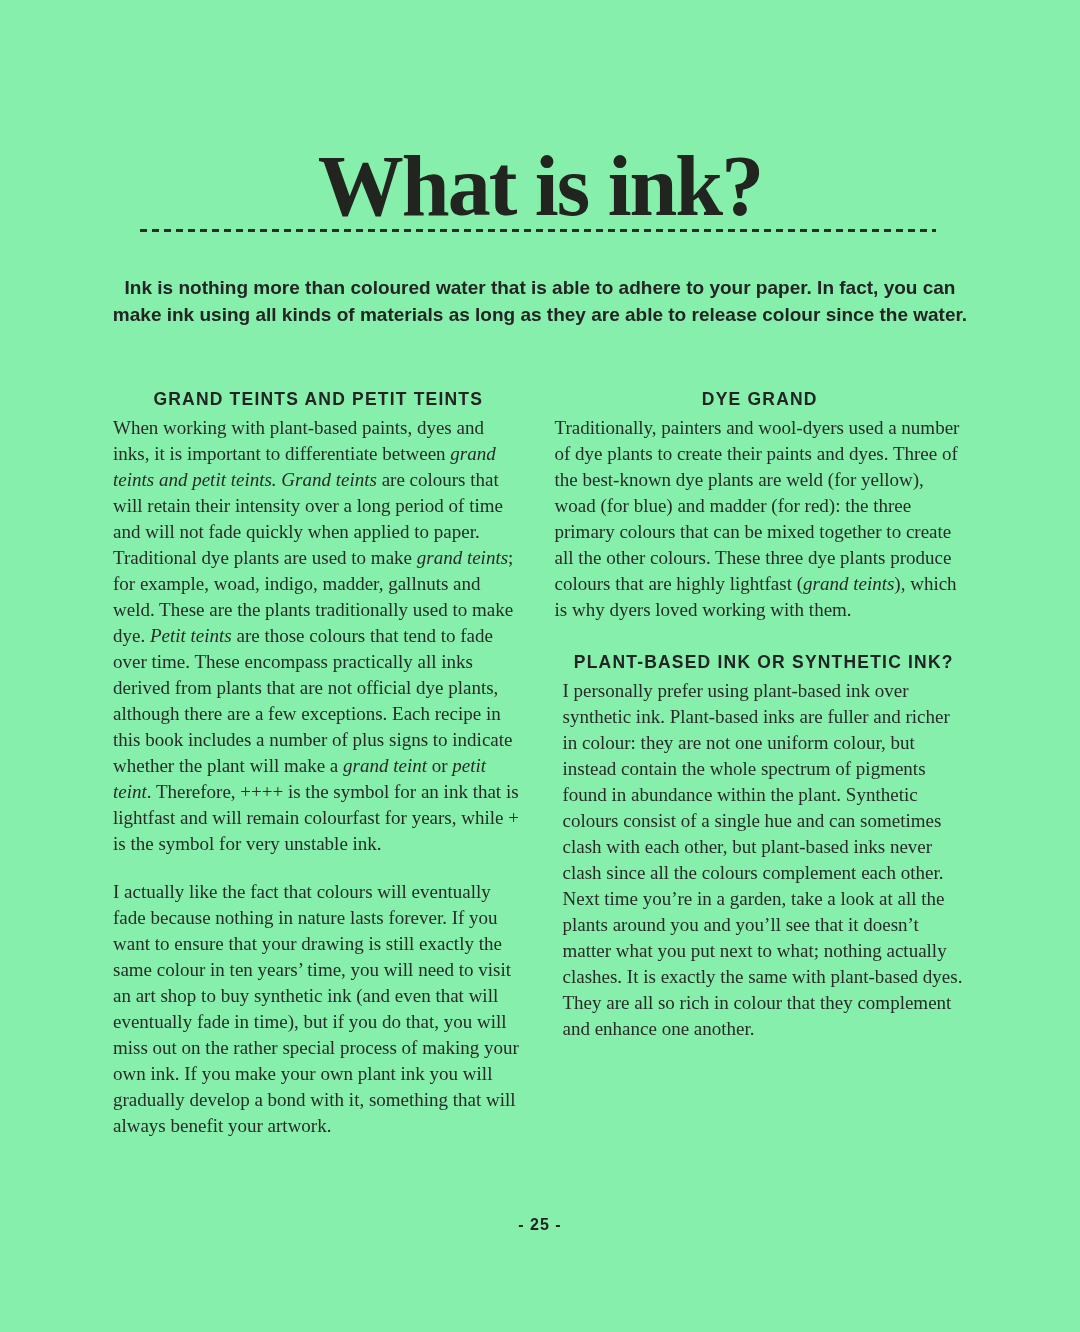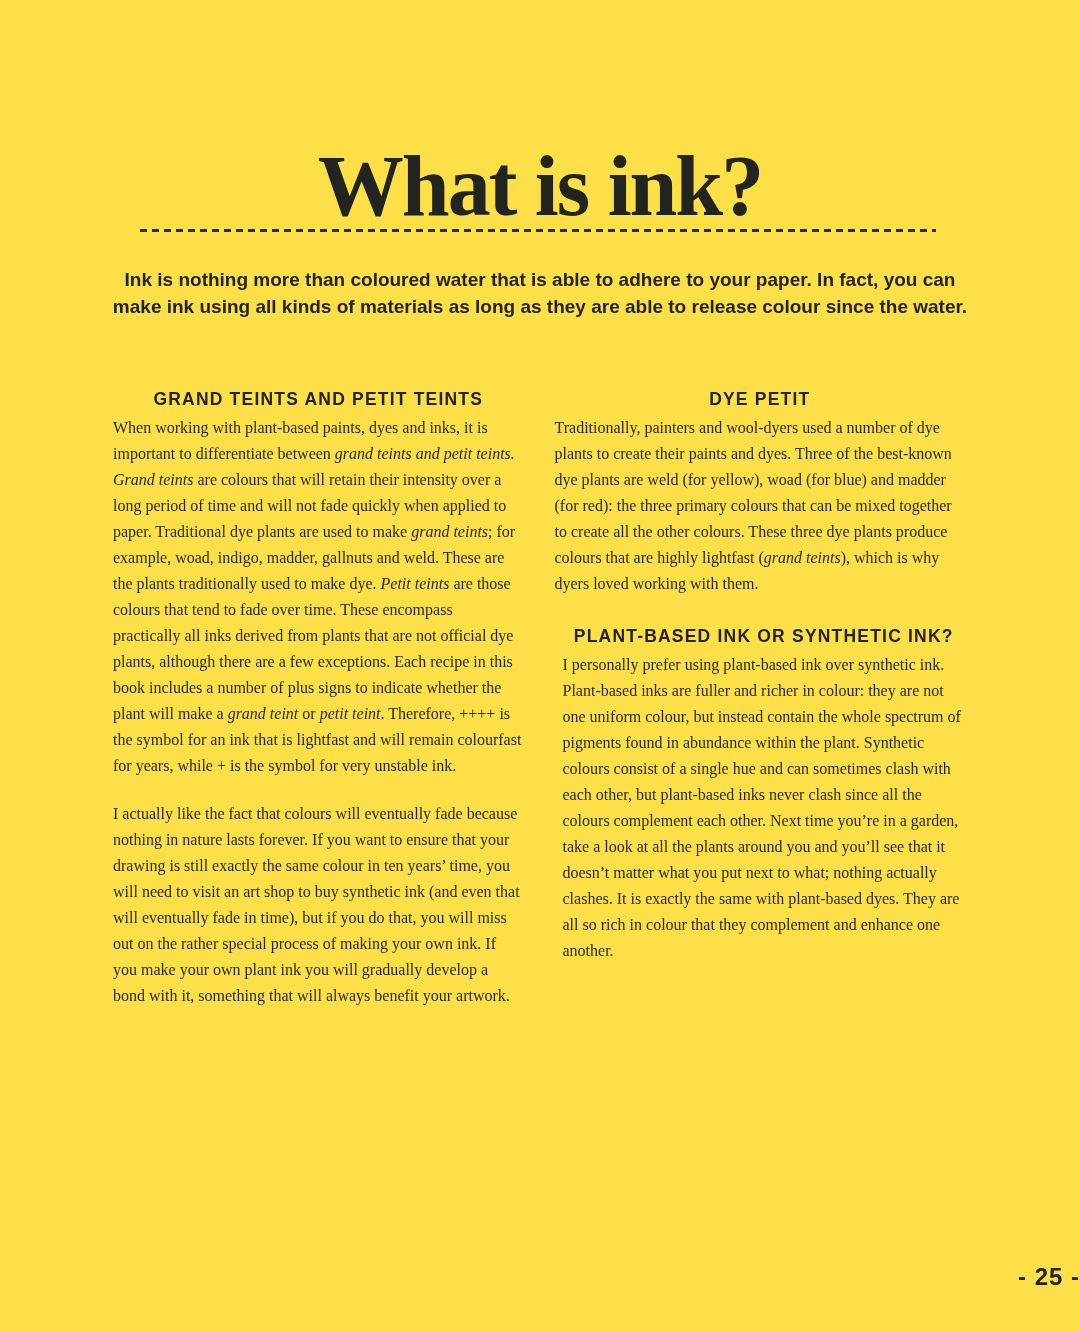--- a/index.html
+++ b/index.html
@@ -1,21 +1,21 @@
 <!DOCTYPE html>
 <html><head>
 <meta charset="utf-8">
 <style>
   * { margin: 0; padding: 0; box-sizing: border-box; }
   html, body { background: #ffffff; }
   .page {
     position: relative;
     width: 1080px;
     height: 1332px;
-    background: #fde047;
+    background: #86efac;
     font-family: "Liberation Serif", serif;
     color: #262723;
     overflow: hidden;
   }
   .title {
     position: absolute;
     top: 138px;
     left: 0;
     width: 100%;
     text-align: center;
@@ -29,21 +29,21 @@
   .dashed-rule {
     position: absolute;
     top: 229px;
     left: 140px;
     width: 796px;
     height: 3px;
     background: repeating-linear-gradient(90deg, #2b2d29 0px, #2b2d29 7px, transparent 7px, transparent 12px);
   }
   .intro {
     position: absolute;
-    top: 266px;
+    top: 274px;
     left: 0;
     width: 100%;
     text-align: center;
     font-family: "Liberation Sans", sans-serif;
     font-weight: 700;
     font-size: 19px;
     line-height: 27px;
     color: #232423;
   }
   .columns {
@@ -60,36 +60,36 @@
     font-family: "Liberation Sans", sans-serif;
     font-weight: 700;
     font-size: 17.5px;
     line-height: 22px;
     letter-spacing: 1.2px;
     color: #232423;
     margin-bottom: 5px;
   }
   .body-para {
     font-family: "Liberation Serif", serif;
-    font-size: 16px;
+    font-size: 19px;
     line-height: 26px;
     color: #2a2b28;
     text-align: left;
   }
   .body-para + .body-para { margin-top: 22px; }
   .section + .section { margin-top: 28px; margin-left: 8px; }
   .page-number {
     position: absolute;
-    top: 1263px;
+    top: 1216px;
     left: 0;
     width: 100%;
-    text-align: right;
+    text-align: center;
     font-family: "Liberation Sans", sans-serif;
     font-weight: 700;
-    font-size: 24px;
+    font-size: 16px;
     color: #22241f;
     letter-spacing: 1px;
   }
 </style>
 </head>
 <body>
 
 <div class="page">
 
   <h1 class="title">What is ink?</h1>
@@ -106,21 +106,21 @@
     <div class="col">
       <div class="section">
         <div class="section-heading">GRAND TEINTS AND PETIT TEINTS</div>
         <p class="body-para"><span>When working with plant-based paints, dyes and inks, it is important to differentiate between </span><i>grand teints and petit teints. Grand teints</i><span> are colours that will retain their intensity over a long period of time and will not fade quickly when applied to paper. Traditional dye plants are used to make </span><i>grand teints</i><span>; for example, woad, indigo, madder, gallnuts and weld. These are the plants traditionally used to make dye. </span><i>Petit teints</i><span> are those colours that tend to fade over time. These encompass practically all inks derived from plants that are not official dye plants, although there are a few exceptions. Each recipe in this book includes a number of plus signs to indicate whether the plant will make a </span><i>grand teint</i><span> or </span><i>petit teint</i><span>. Therefore, ++++ is the symbol for an ink that is lightfast and will remain colourfast for years, while + is the symbol for very unstable ink.</span></p>
         <p class="body-para"><span>I actually like the fact that colours will eventually fade because nothing in nature lasts forever. If you want to ensure that your drawing is still exactly the same colour in ten years’ time, you will need to visit an art shop to buy synthetic ink (and even that will eventually fade in time), but if you do that, you will miss out on the rather special process of making your own ink. If you make your own plant ink you will gradually develop a bond with it, something that will always benefit your artwork.</span></p>
       </div>
     </div>
 
     <div class="col">
       <div class="section">
-        <div class="section-heading">DYE PETIT</div>
+        <div class="section-heading">DYE GRAND</div>
         <p class="body-para"><span>Traditionally, painters and wool-dyers used a number of dye plants to create their paints and dyes. Three of the best-known dye plants are weld (for yellow), woad (for blue) and madder (for red): the three primary colours that can be mixed together to create all the other colours. These three dye plants produce colours that are highly lightfast (</span><i>grand teints</i><span>), which is why dyers loved working with them.</span></p>
       </div>
       <div class="section">
         <div class="section-heading">PLANT-BASED INK OR SYNTHETIC INK?</div>
         <p class="body-para"><span>I personally prefer using plant-based ink over synthetic ink. Plant-based inks are fuller and richer in colour: they are not one uniform colour, but instead contain the whole spectrum of pigments found in abundance within the plant. Synthetic colours consist of a single hue and can sometimes clash with each other, but plant-based inks never clash since all the colours complement each other. Next time you’re in a garden, take a look at all the plants around you and you’ll see that it doesn’t matter what you put next to what; nothing actually clashes. It is exactly the same with plant-based dyes. They are all so rich in colour that they complement and enhance one another.</span></p>
       </div>
     </div>
 
   </div>
 

